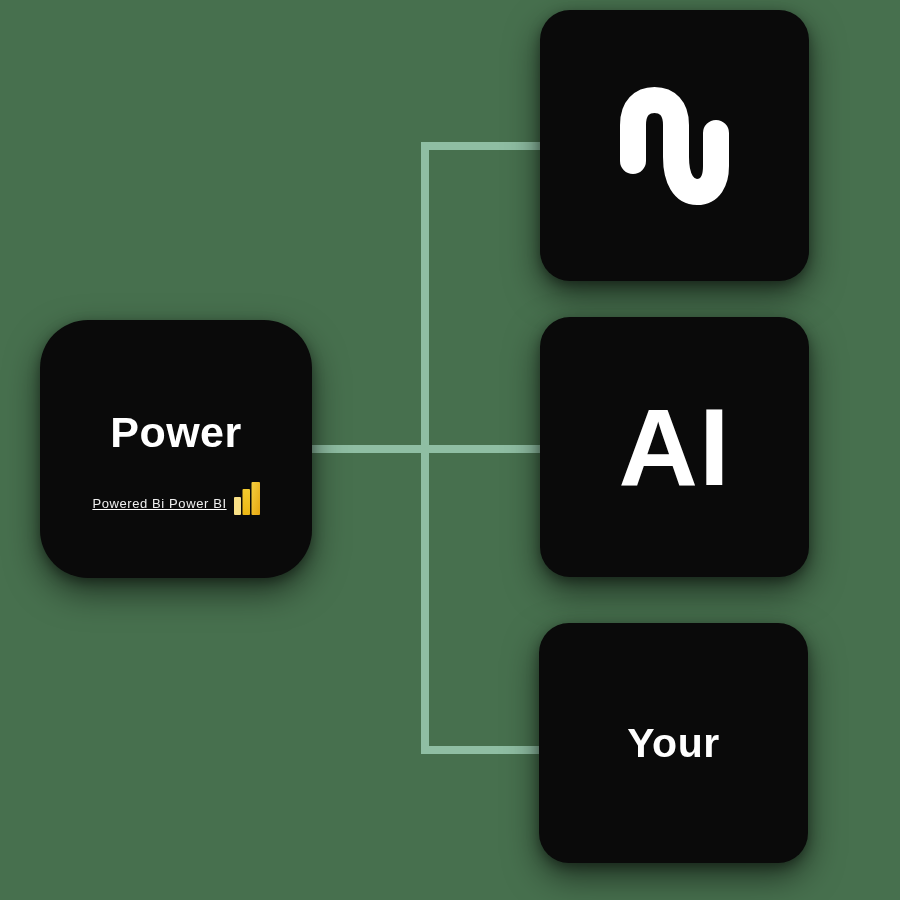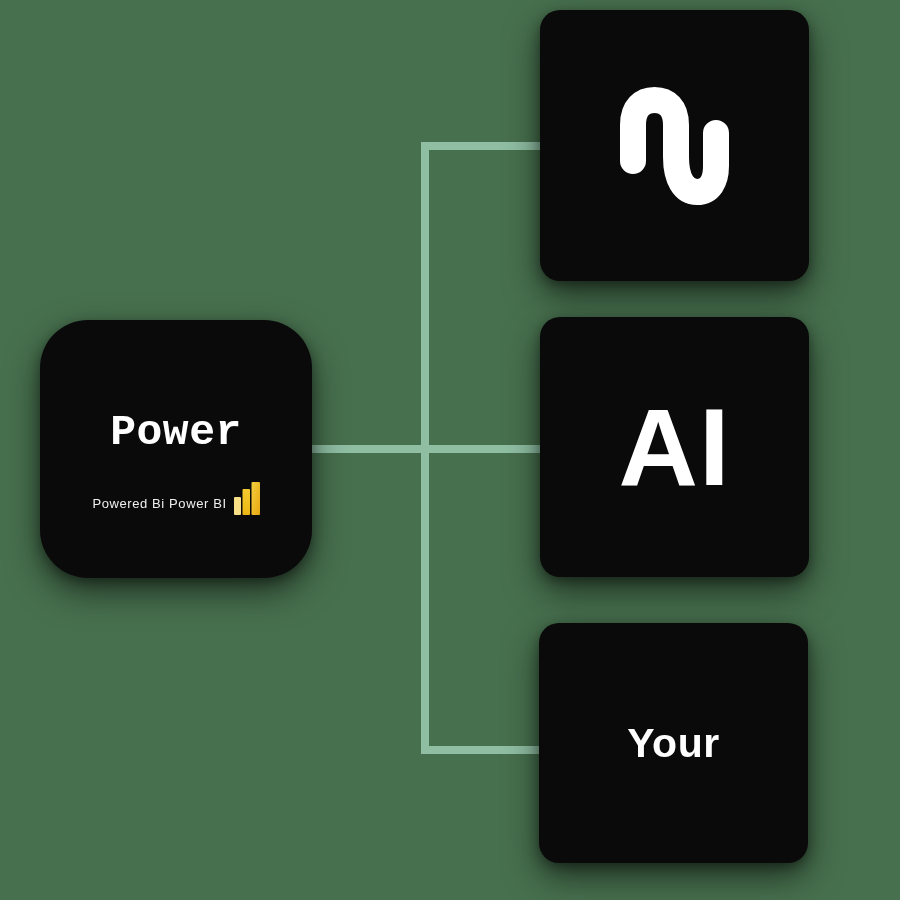--- a/index.html
+++ b/index.html
@@ -26,48 +26,48 @@
   }
   .conn-vertical   { left: 421px; top: 142px; width: 8px;  height: 612px; }
   .conn-top        { left: 421px; top: 142px; width: 124px; height: 8px; }
   .conn-middle     { left: 312px; top: 445px; width: 233px; height: 8px; }
   .conn-bottom     { left: 421px; top: 746px; width: 124px; height: 8px; }
 
   
   .node {
     position: absolute;
     background: #0A0A0A;
-    border-radius: 20px;
+    border-radius: 30px;
     box-shadow: 0 14px 34px rgba(0,0,0,0.55), 0 4px 12px rgba(0,0,0,0.35);
     display: flex;
     flex-direction: column;
     align-items: center;
     justify-content: center;
     color: #FFFFFF;
   }
   .node-left   { left: 40px;  top: 320px; width: 272px; height: 258px; border-radius: 48px; }
   .node-top    { left: 540px; top: 10px;  width: 269px; height: 271px; }
   .node-middle { left: 540px; top: 317px; width: 269px; height: 260px; }
   .node-bottom { left: 539px; top: 623px; width: 269px; height: 240px; }
 
   
   .node-left { padding-top: 22px; box-sizing: border-box; }
   .node-title {
     font-weight: bold;
     font-size: 43px;
     line-height: 55px;
     text-align: right;
     letter-spacing: 0.5px;
-    font-family: Liberation Mono, monospace;
   }
   .powered-row {
     margin-top: 22px;
     display: flex;
     align-items: flex-end;
     gap: 7px;
+    text-decoration: underline;
   }
   .powered-label {
     font-size: 13px;
     letter-spacing: 0.6px;
     color: #EFEFEF;
     padding-bottom: 4px;
   }
   .pbi-icon { width: 26px; height: 33px; display: block; }
 
   

